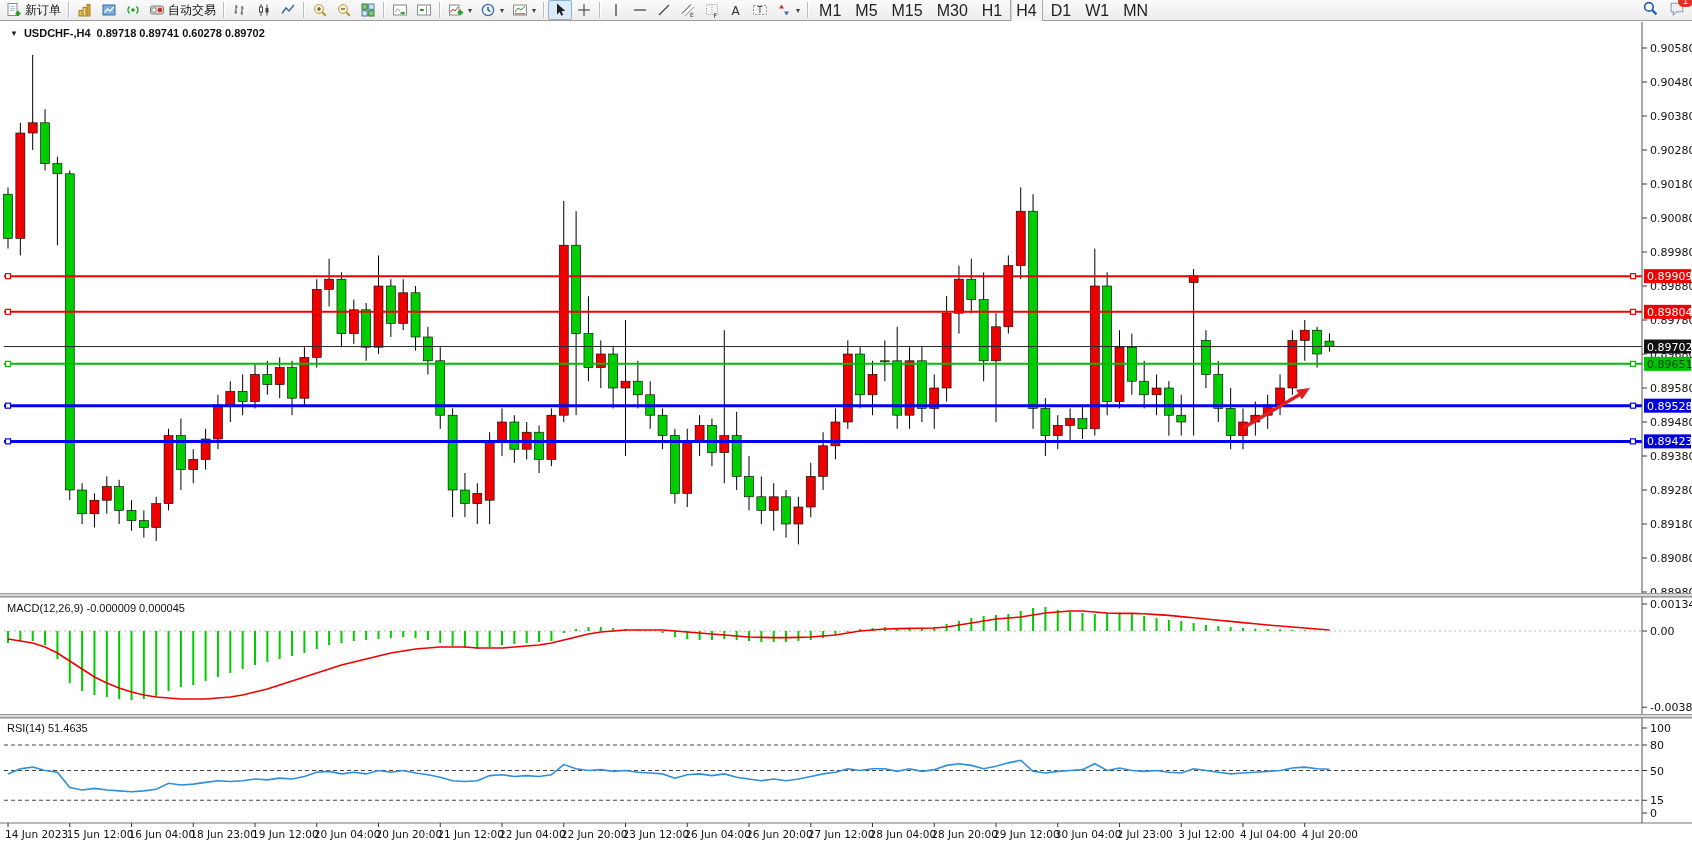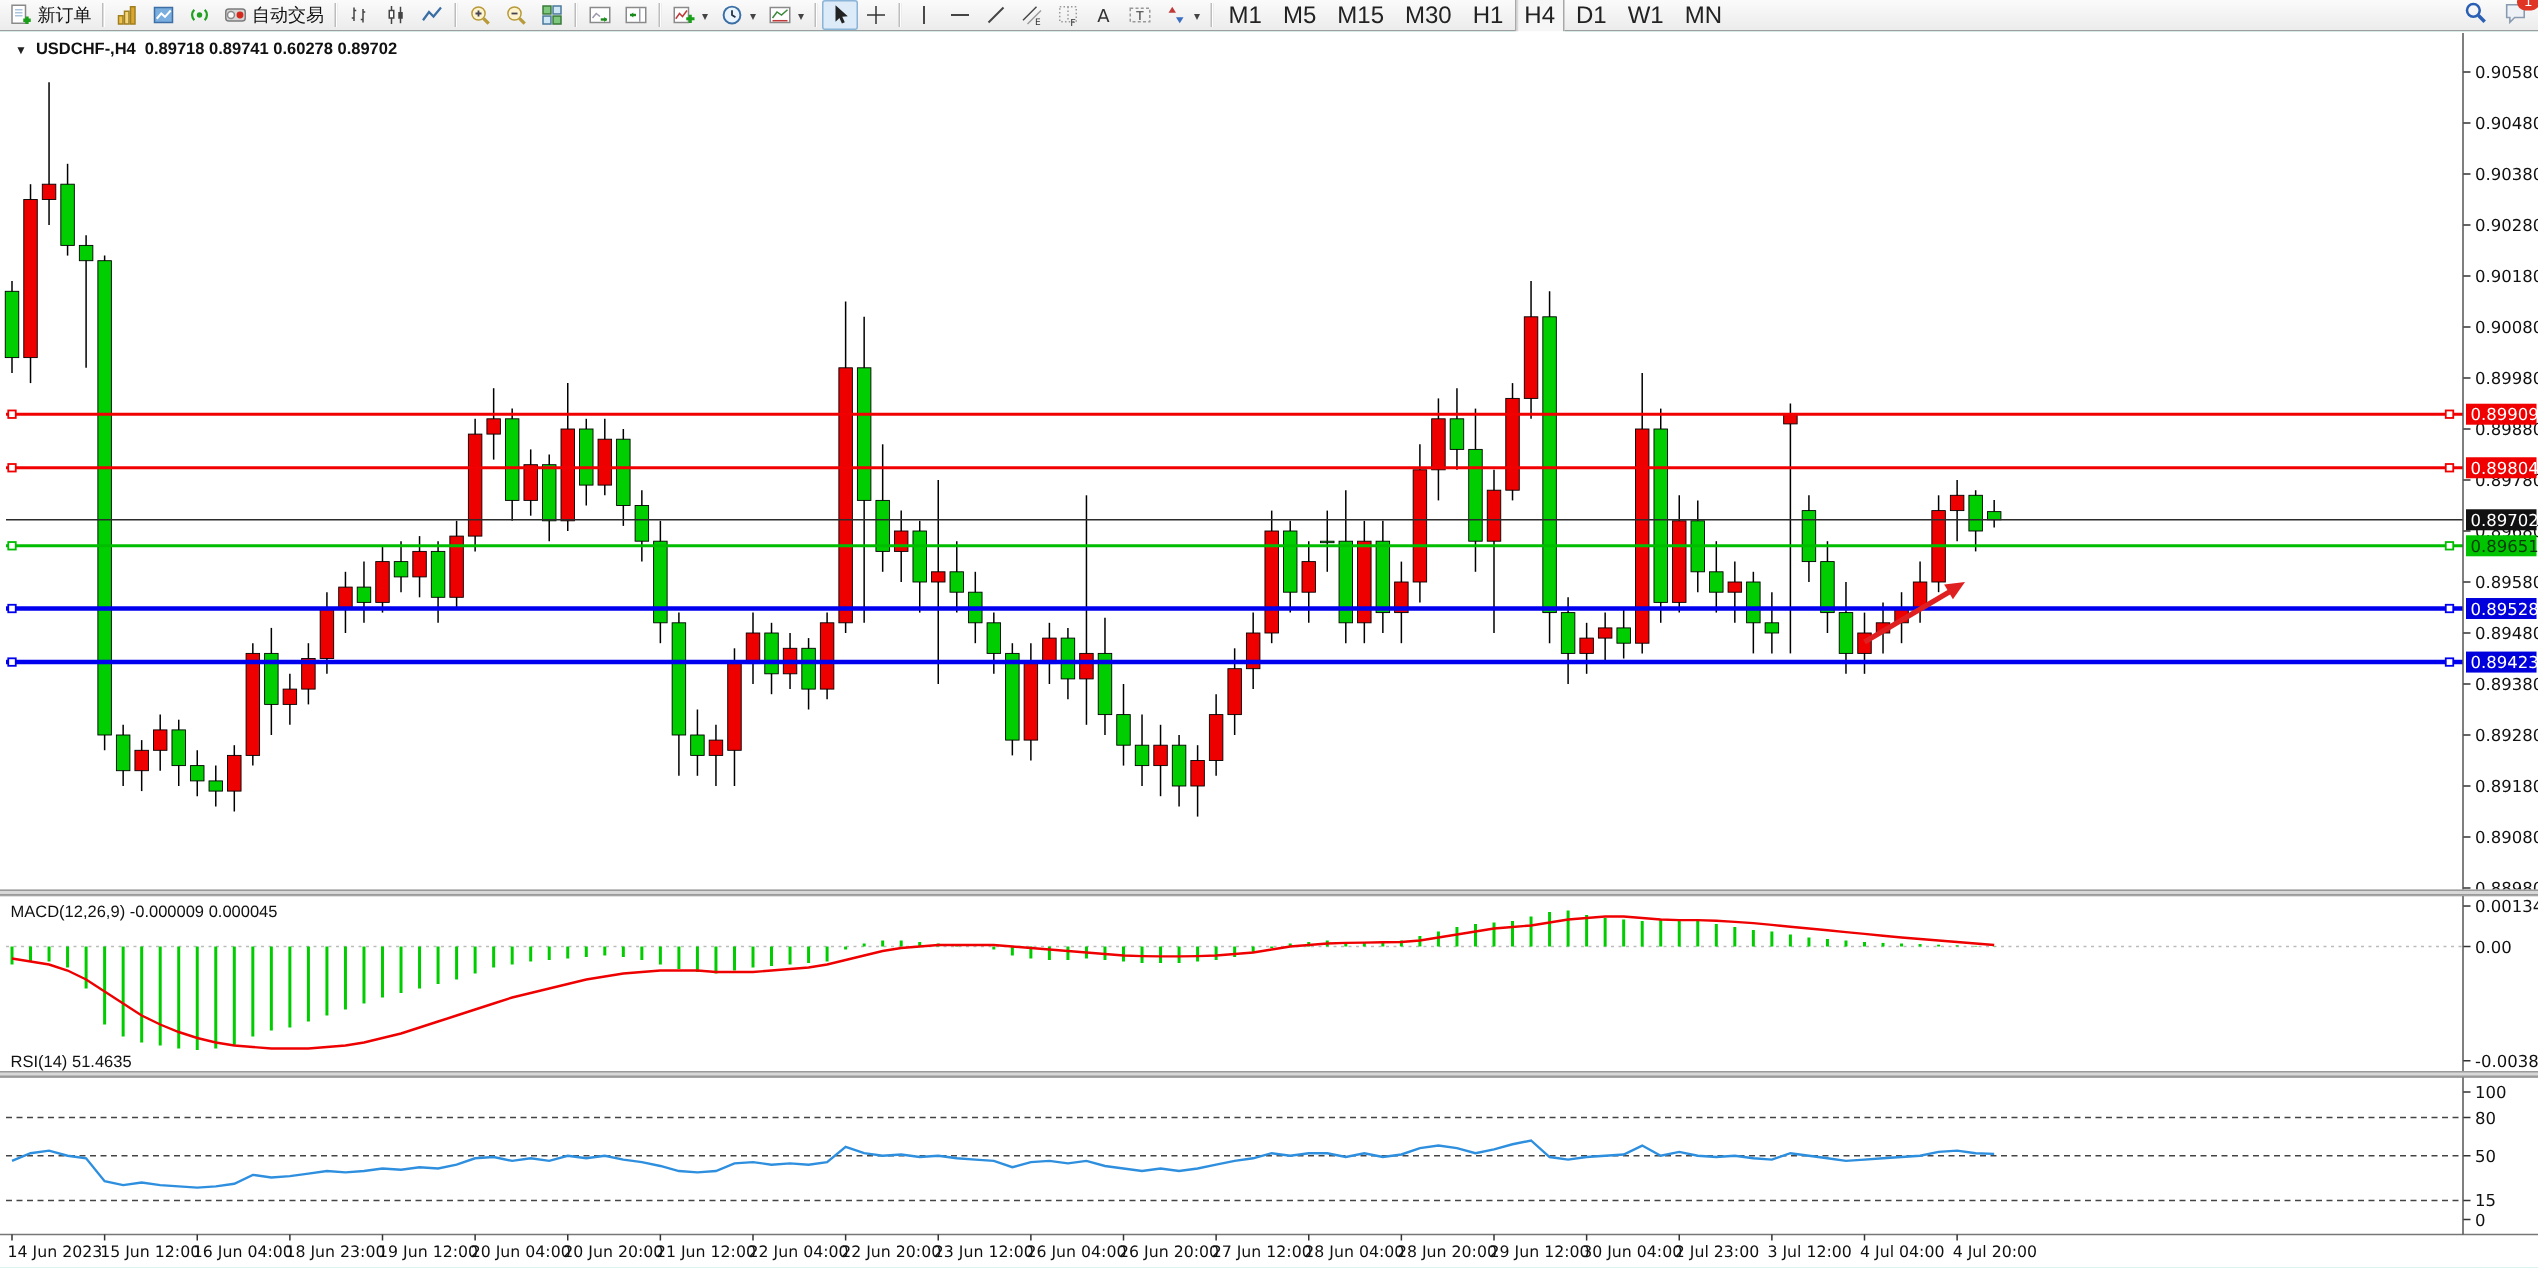--- a/index.html
+++ b/index.html
@@ -726,21 +726,21 @@
       </svg>
   <div id="mainTitle" class="overlay-label">
     <span class="tri">▼</span>
     <span>USDCHF-,H4</span>
     <span>0.89718 0.89741 0.60278 0.89702</span>
   </div>
   <div class="overlay-label" style="left:7px;top:580px;">
     <span>MACD(12,26,9)</span>
     <span>-0.000009 0.000045</span>
   </div>
-  <div class="overlay-label" style="left:7px;top:680px;">
+  <div class="overlay-label" style="left:7px;top:700px;">
     <span>RSI(14)</span>
     <span>51.4635</span>
   </div>
   <div class="pane-sep" style="top:571px;"></div>
   <div class="pane-sep" style="top:692px;"></div>
 </div>
 
 </div>
 
 </body></html>

